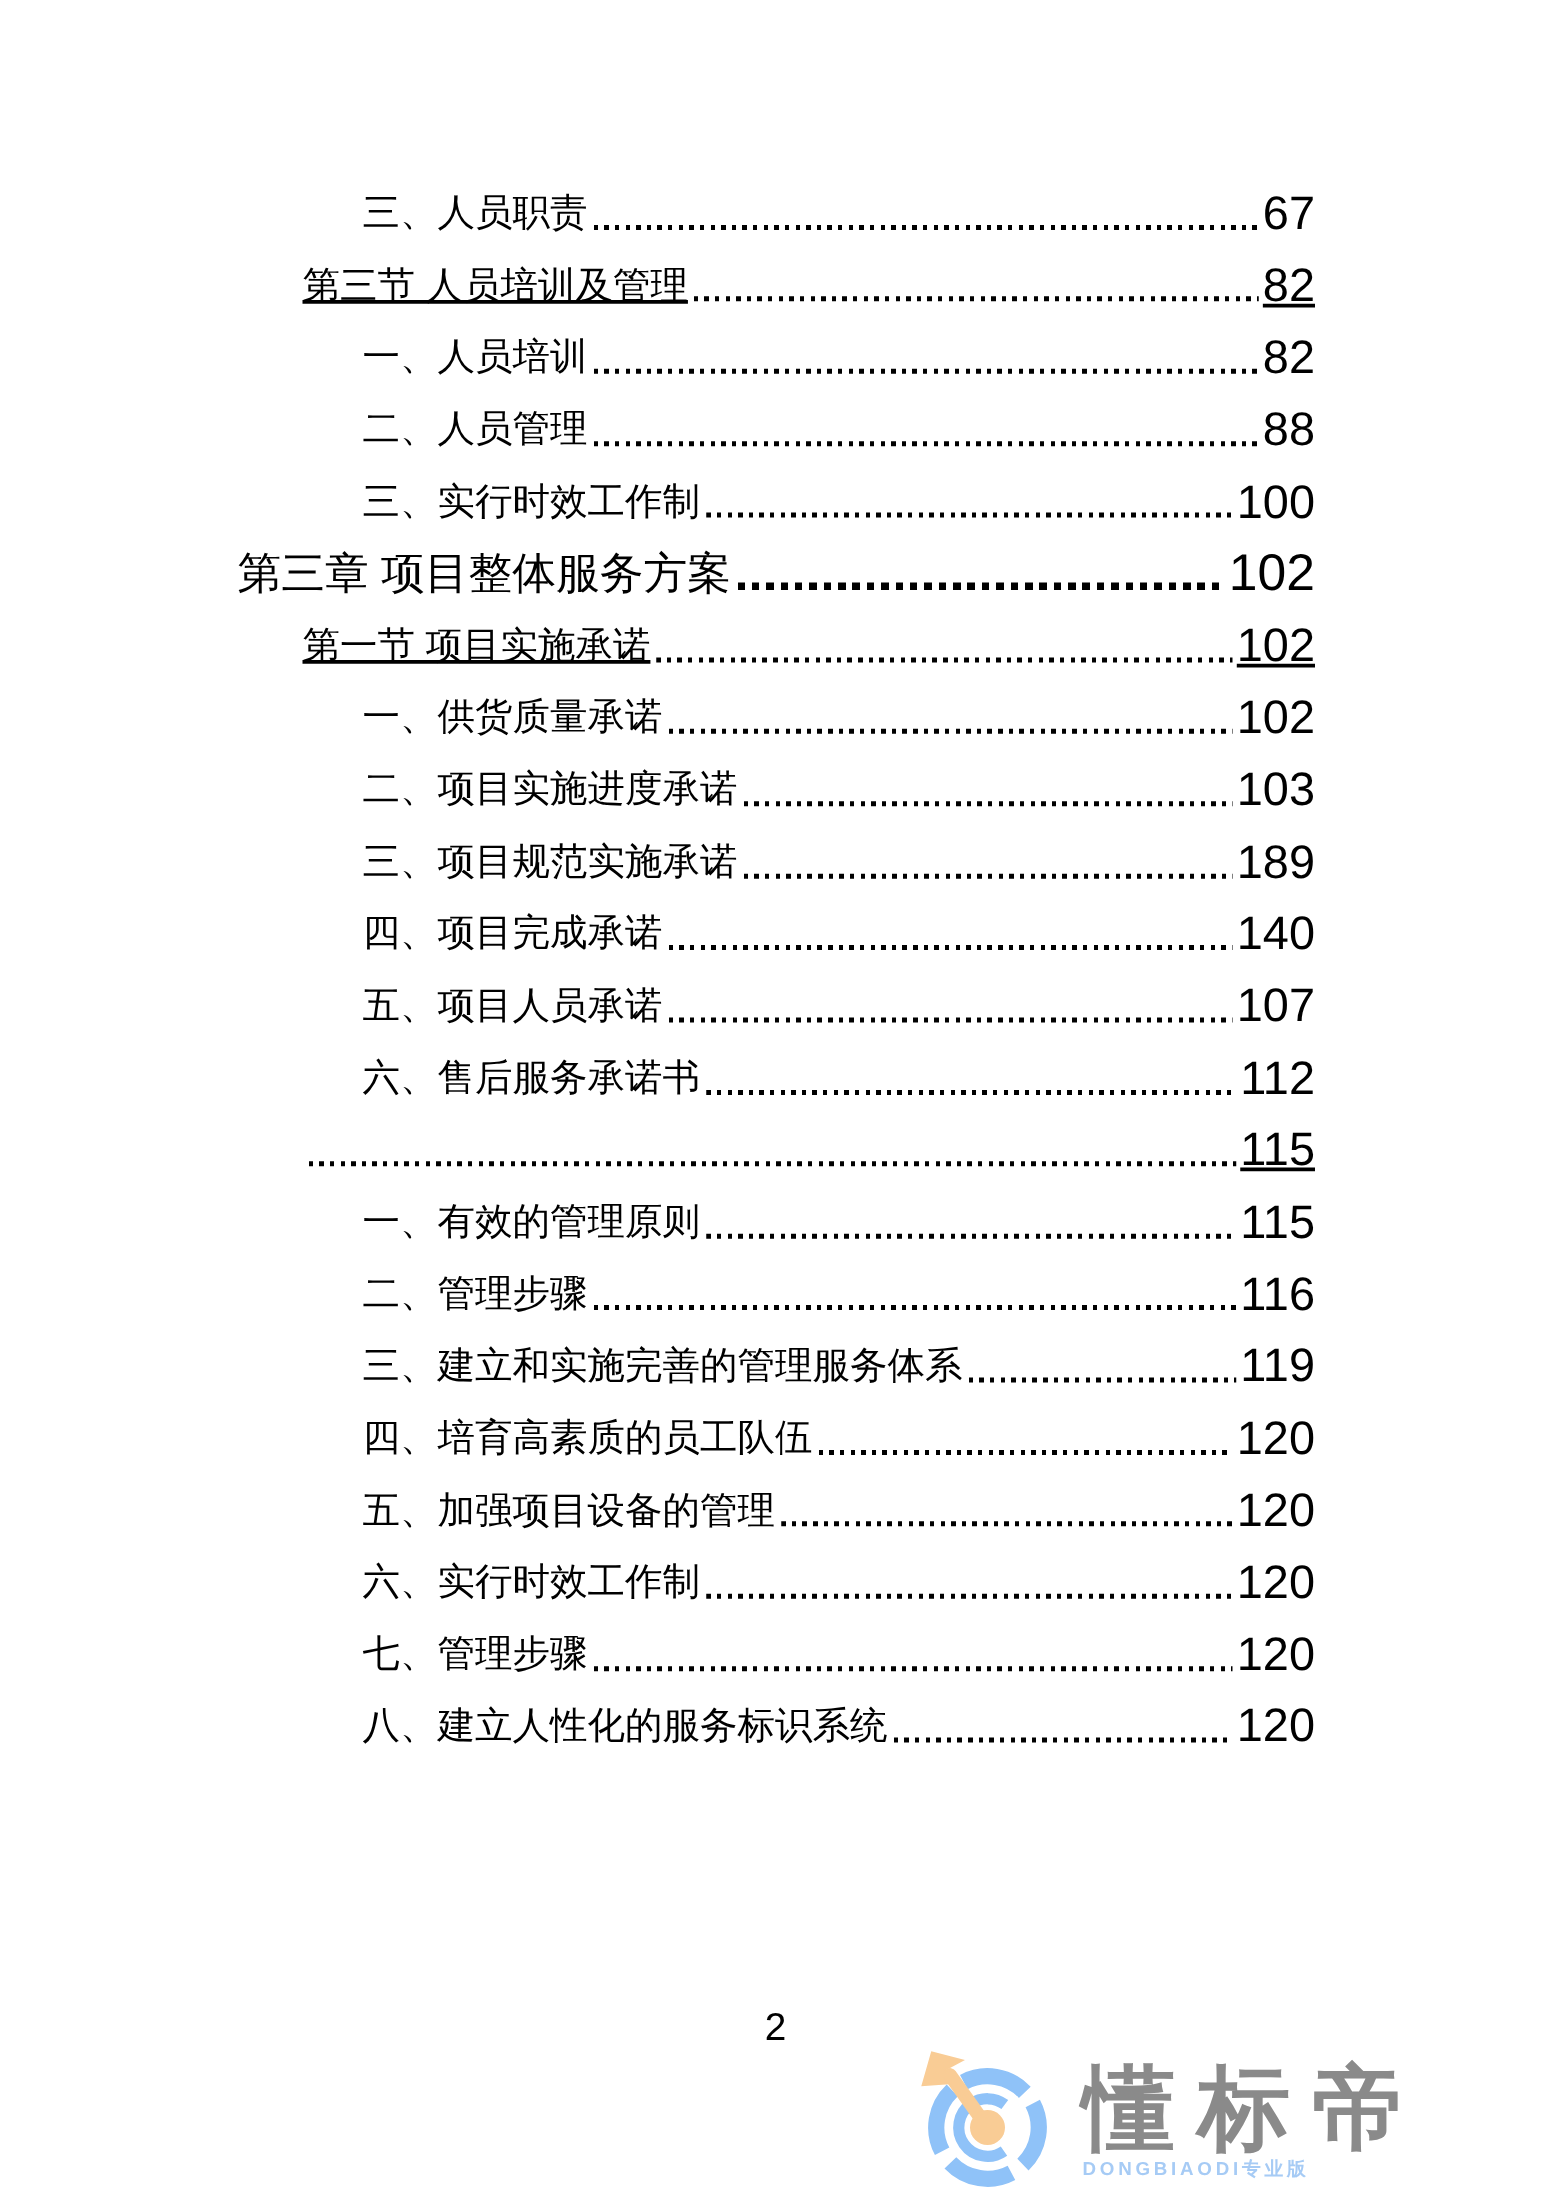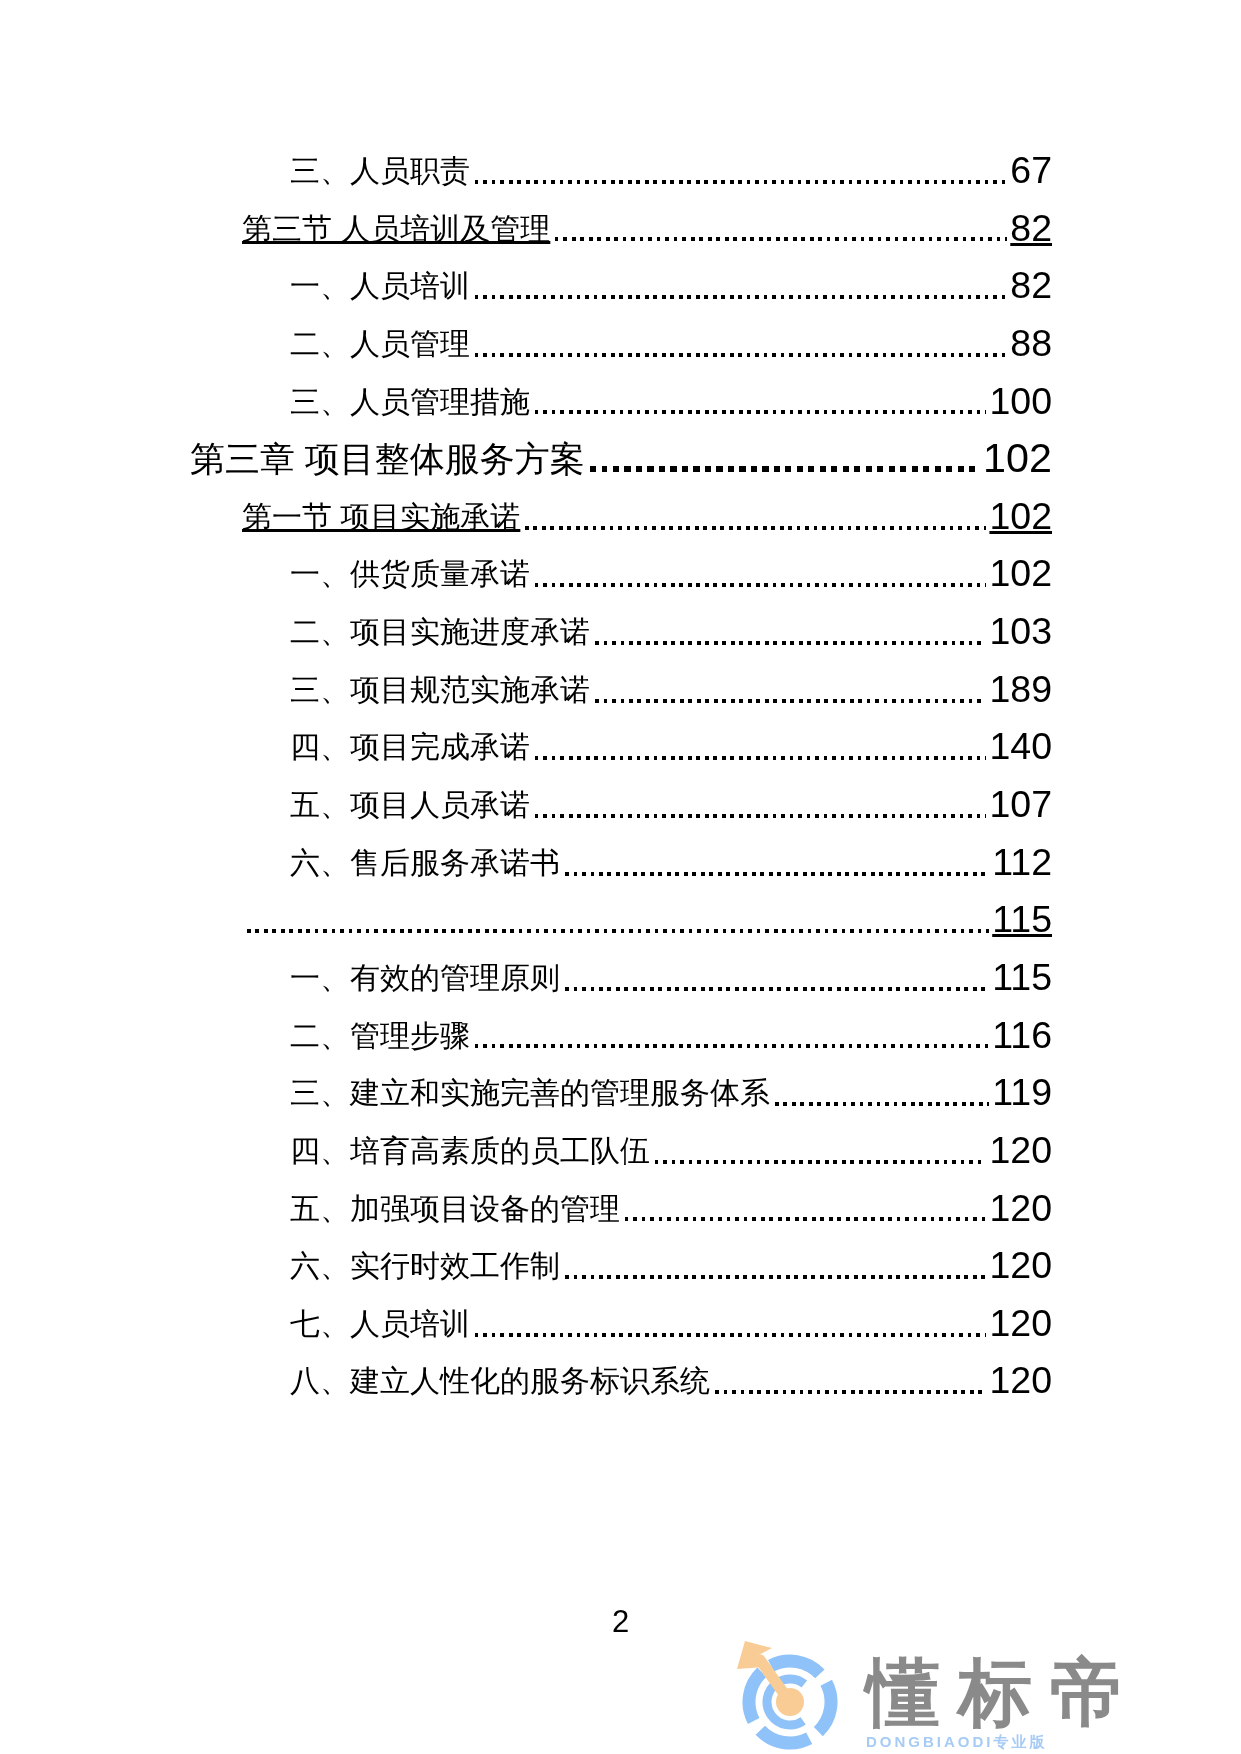--- a/index.html
+++ b/index.html
@@ -55,21 +55,21 @@
   :root {
     --wm-blue:#8FC2F8;
     --wm-orange:#F9CC95;
     --wm-gray:#8A8A8A;
     --wm-lightblue:#A6CBF5;
   }
   .watermark {
     position:absolute;
     left:734px; top:1636px;
     display:flex;
-    align-items:center;
+    align-items:flex-start;
   }
   .wm-logo { display:block; }
   .wm-logo .ring  { stroke:var(--wm-blue); fill:none; }
   .wm-logo .ball  { fill:var(--wm-orange); }
   .wm-logo .shaft { stroke:var(--wm-orange); }
   .wm-text { margin-left:28px; }
   .wm-brand {
     margin-top:14px;
     font-size:74px;
     line-height:1;
@@ -109,21 +109,21 @@
         <span class="label">一、人员培训</span>
         <span class="leader"></span>
         <span class="num">82</span>
       </div>
       <div class="row sub">
         <span class="label">二、人员管理</span>
         <span class="leader"></span>
         <span class="num">88</span>
       </div>
       <div class="row sub">
-        <span class="label">三、人员管理措施</span>
+        <span class="label">三、实行时效工作制</span>
         <span class="leader"></span>
         <span class="num">100</span>
       </div>
       <div class="row chapter">
         <span class="label">第三章 项目整体服务方案</span>
         <span class="leader"></span>
         <span class="num">102</span>
       </div>
       <div class="row section">
         <span class="label">第一节 项目实施承诺</span>
@@ -188,21 +188,21 @@
         <span class="label">五、加强项目设备的管理</span>
         <span class="leader"></span>
         <span class="num">120</span>
       </div>
       <div class="row sub">
         <span class="label">六、实行时效工作制</span>
         <span class="leader"></span>
         <span class="num">120</span>
       </div>
       <div class="row sub">
-        <span class="label">七、人员培训</span>
+        <span class="label">七、管理步骤</span>
         <span class="leader"></span>
         <span class="num">120</span>
       </div>
       <div class="row sub">
         <span class="label">八、建立人性化的服务标识系统</span>
         <span class="leader"></span>
         <span class="num">120</span>
       </div>
     </main>
 

